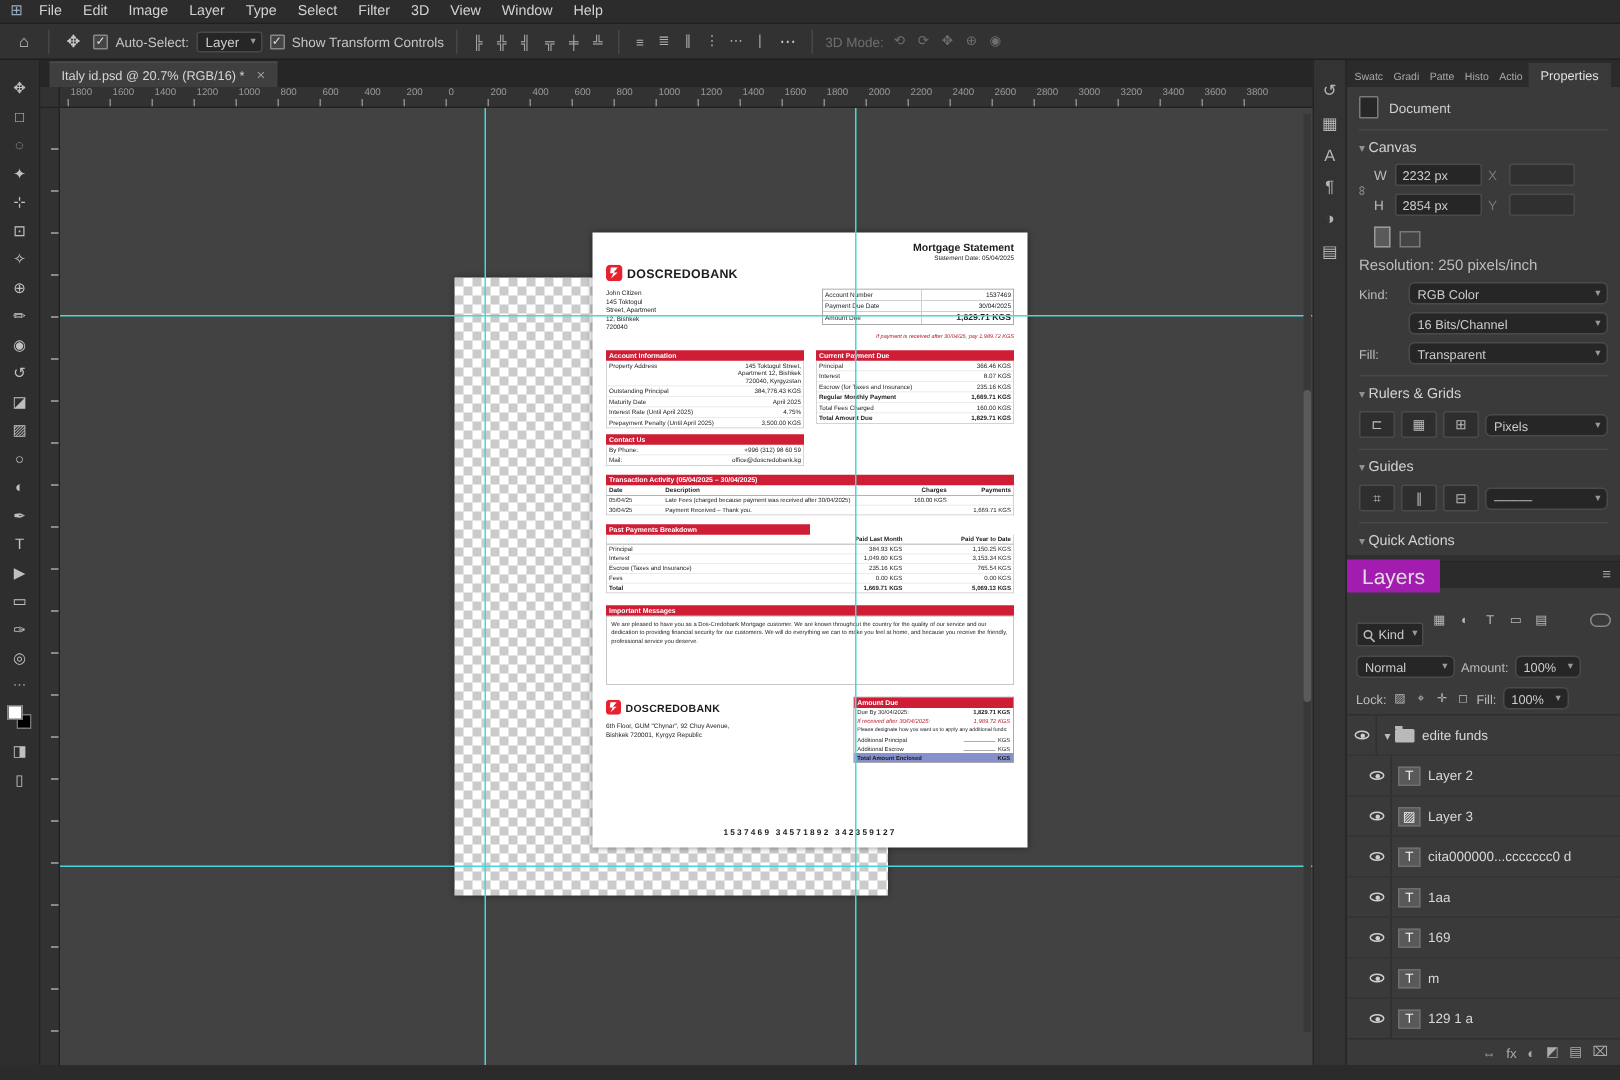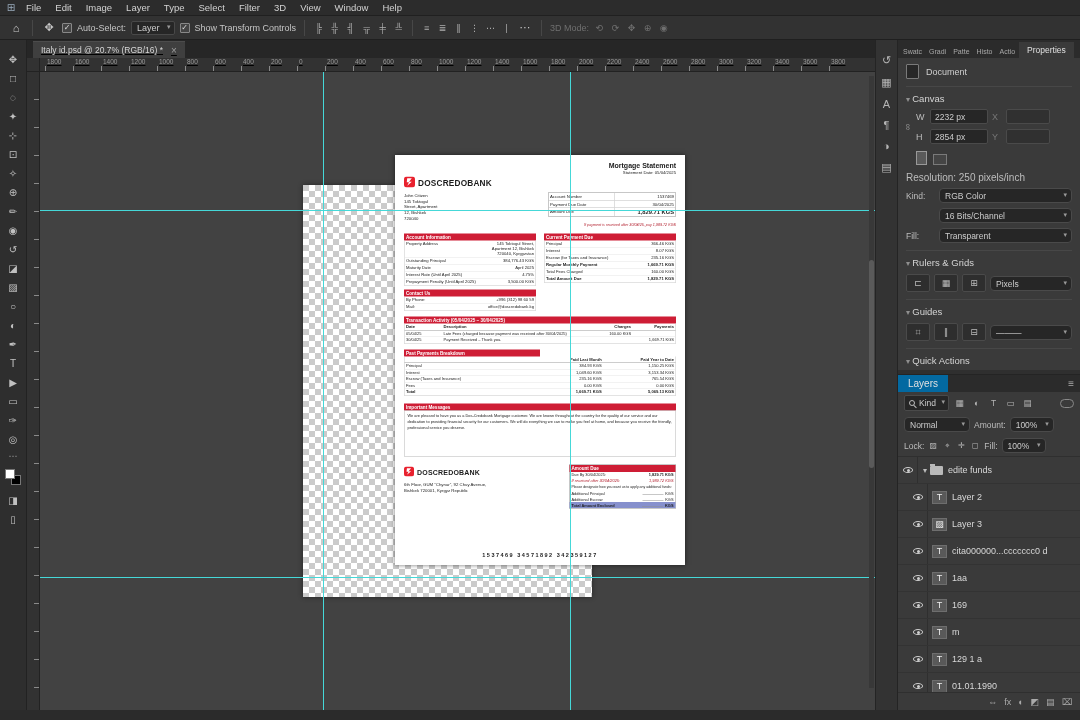--- a/index.html
+++ b/index.html
@@ -30,21 +30,21 @@
   
   .main { display:flex; height:670px; }
   .toolcol { width:27px; background:#2e2e2e; border-right:1px solid #222; display:flex;
     flex-direction:column; align-items:center; padding-top:10px; }
   .tool { width:20px; height:19px; color:#c0c0c0; font-size:10px; text-align:center;
     line-height:19px; cursor:default; }
   .tool-more { color:#999; font-size:9px; margin:2px 0; }
   .fgbg { position:relative; width:16px; height:16px; margin:6px 0; }
   .fgbg .fg { position:absolute; left:0; top:0; width:10px; height:10px; background:#fff; border:1px solid #777; z-index:2; }
   .fgbg .bg { position:absolute; right:0; bottom:0; width:10px; height:10px; background:#000; border:1px solid #777; }
-  .docwin { flex:1; display:flex; flex-direction:column; min-width:0;text-decoration:underline; }
+  .docwin { flex:1; display:flex; flex-direction:column; min-width:0; }
 
   .tabbar { height:18px; background:#262626; display:flex; align-items:flex-end; }
   .doctab { background:#3f3f3f; color:#d6d6d6; font-size:8.5px; height:17px; display:flex;
     align-items:center; gap:8px; padding:0 8px; margin-left:6px; border-top:1px solid #4c4c4c; }
   .tabclose { color:#9c9c9c; font-size:10px; }
 
   .rulerrow { height:14px; display:flex; background:#323232; border-bottom:1px solid #222; }
   .rcorner { width:13px; background:#323232; border-right:1px solid #222; }
   .hruler { flex:1; display:flex; overflow:hidden; padding-left:5px; }
   .htick { width:28px; flex:none; color:#9a9a9a; font-size:6.5px; padding-left:2px;
@@ -163,25 +163,25 @@
   .select { background:#262626; border:1px solid #4a4a4a; border-radius:4px; color:#ccc;
     font-size:8.5px; padding:2px 14px 2px 5px; position:relative; flex:1; height:15px; }
   .select::after { content:"▾"; position:absolute; right:4px; top:2px; font-size:7px; color:#999; }
   .iconrow { display:flex; gap:4px; margin-top:6px; align-items:center; }
   .pbtn { width:24px; height:18px; background:#2e2e2e; border:1px solid #4a4a4a; border-radius:2px;
     color:#bbb; font-size:9px; display:flex; align-items:center; justify-content:center; }
 
   .layers { flex:1; display:flex; flex-direction:column; background:#3a3a3a; margin-top:4px;
     border-top:1px solid #242424; min-height:0; }
   .ltabrow { height:17px; background:#2b2b2b; display:flex; justify-content:space-between; align-items:center; }
-  .ltab { background:#0369a1; color:#e0e0e0; font-size:10px; padding:3px 10px; }
+  .ltab { background:#a21caf; color:#e0e0e0; font-size:14px; padding:3px 10px; }
   .lmenu { color:#aaa; font-size:10px; padding-right:6px; }
   .lfilter, .lblend, .llock { display:flex; align-items:center; gap:4px; padding:3px 6px; }
   .kindbox { display:flex; align-items:center; gap:4px; background:#262626; border:1px solid #4a4a4a;
-    border-radius:2px; color:#ccc; font-size:8.5px; padding:2px 12px 2px 4px; position:relative; }
+    border-radius:2px; color:#ccc; font-size:8.5px; padding:2px 12px 2px 4px; position:relative;margin-top:20px; }
   .kindbox::after { content:"▾"; position:absolute; right:3px; top:2px; font-size:7px; color:#999; }
   .mag { width:6px; height:6px; border:1px solid #bbb; border-radius:50%; position:relative; }
   .mag::after { content:""; position:absolute; right:-3px; bottom:-2px; width:4px; height:1px;
     background:#bbb; transform:rotate(45deg); }
   .fico { color:#b5b5b5; font-size:8.5px; width:13px; text-align:center; }
   .ftoggle { margin-left:auto; width:14px; height:9px; border:1px solid #888; border-radius:5px; }
   .lbl { color:#bdbdbd; font-size:8.5px; }
   .select.blend { flex:0 0 66px; }
   .select.op { flex:0 0 44px; }
   .lockico { color:#b5b5b5; font-size:8px; width:10px; text-align:center; }

